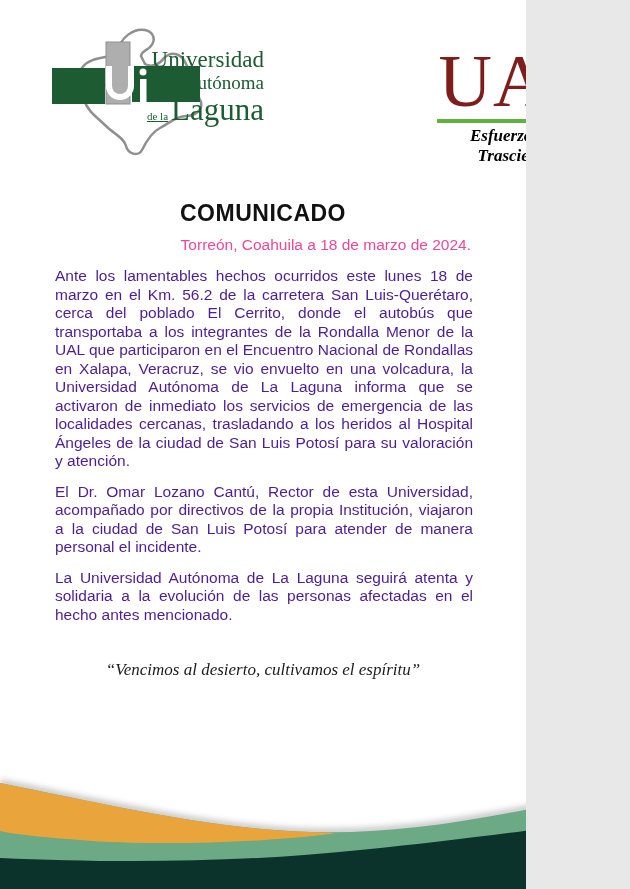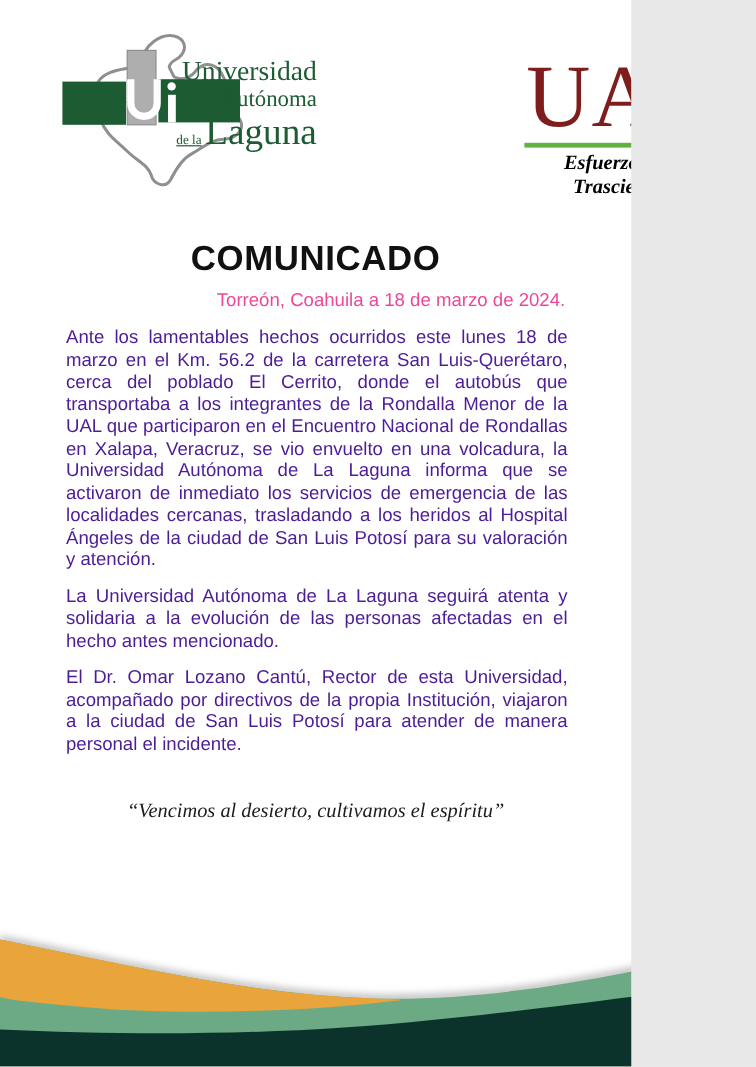--- a/index.html
+++ b/index.html
@@ -39,21 +39,21 @@
     margin-top:3px;
     font-family:"Liberation Serif", serif;
     font-style:italic;font-weight:bold;
     font-size:17px;color:#000000;
   }
 
   
   .title{
     margin:28px 0 0 0;
     text-align:center;
-    font-size:29px;font-weight:bold;
+    font-size:23px;font-weight:bold;
     letter-spacing:.5px;color:#111;
   }
   .dateline{
     margin-top:9px;
     padding-right:55px;
     text-align:right;
     font-size:15.5px;color:#ec4899;
   }
   .bodytext{margin-top:13px;padding:0 53px 0 55px;}
   .bodytext p{
@@ -116,22 +116,22 @@
     </div>
 
   </div>
 
   <h1 class="title">COMUNICADO</h1>
 
   <div class="dateline">Torreón, Coahuila a 18 de marzo de 2024.</div>
 
   <div class="bodytext">
     <p>Ante los lamentables hechos ocurridos este lunes 18 de marzo en el Km. 56.2 de la carretera San Luis-Querétaro, cerca del poblado El Cerrito, donde el autobús que transportaba a los integrantes de la Rondalla Menor de la UAL que participaron en el Encuentro Nacional de Rondallas en Xalapa, Veracruz, se vio envuelto en una volcadura, la Universidad Autónoma de La Laguna informa que se activaron de inmediato los servicios de emergencia de las localidades cercanas, trasladando a los heridos al Hospital Ángeles de la ciudad de San Luis Potosí para su valoración y atención.</p>
+    <p>El Dr. Omar Lozano Cantú, Rector de esta Universidad, acompañado por directivos de la propia Institución, viajaron a la ciudad de San Luis Potosí para atender de manera personal el incidente.</p>
     <p>La Universidad Autónoma de La Laguna seguirá atenta y solidaria a la evolución de las personas afectadas en el hecho antes mencionado.</p>
-    <p>El Dr. Omar Lozano Cantú, Rector de esta Universidad, acompañado por directivos de la propia Institución, viajaron a la ciudad de San Luis Potosí para atender de manera personal el incidente.</p>
   </div>
 
   <div class="quote">“Vencimos al desierto, cultivamos el espíritu”</div>
 
   <svg class="waves" viewBox="0 0 630 140" preserveAspectRatio="none">
     <defs>
       <filter id="soft" x="-20%" y="-100%" width="140%" height="300%">
         <feGaussianBlur stdDeviation="3.2"></feGaussianBlur>
       </filter>
     </defs>

